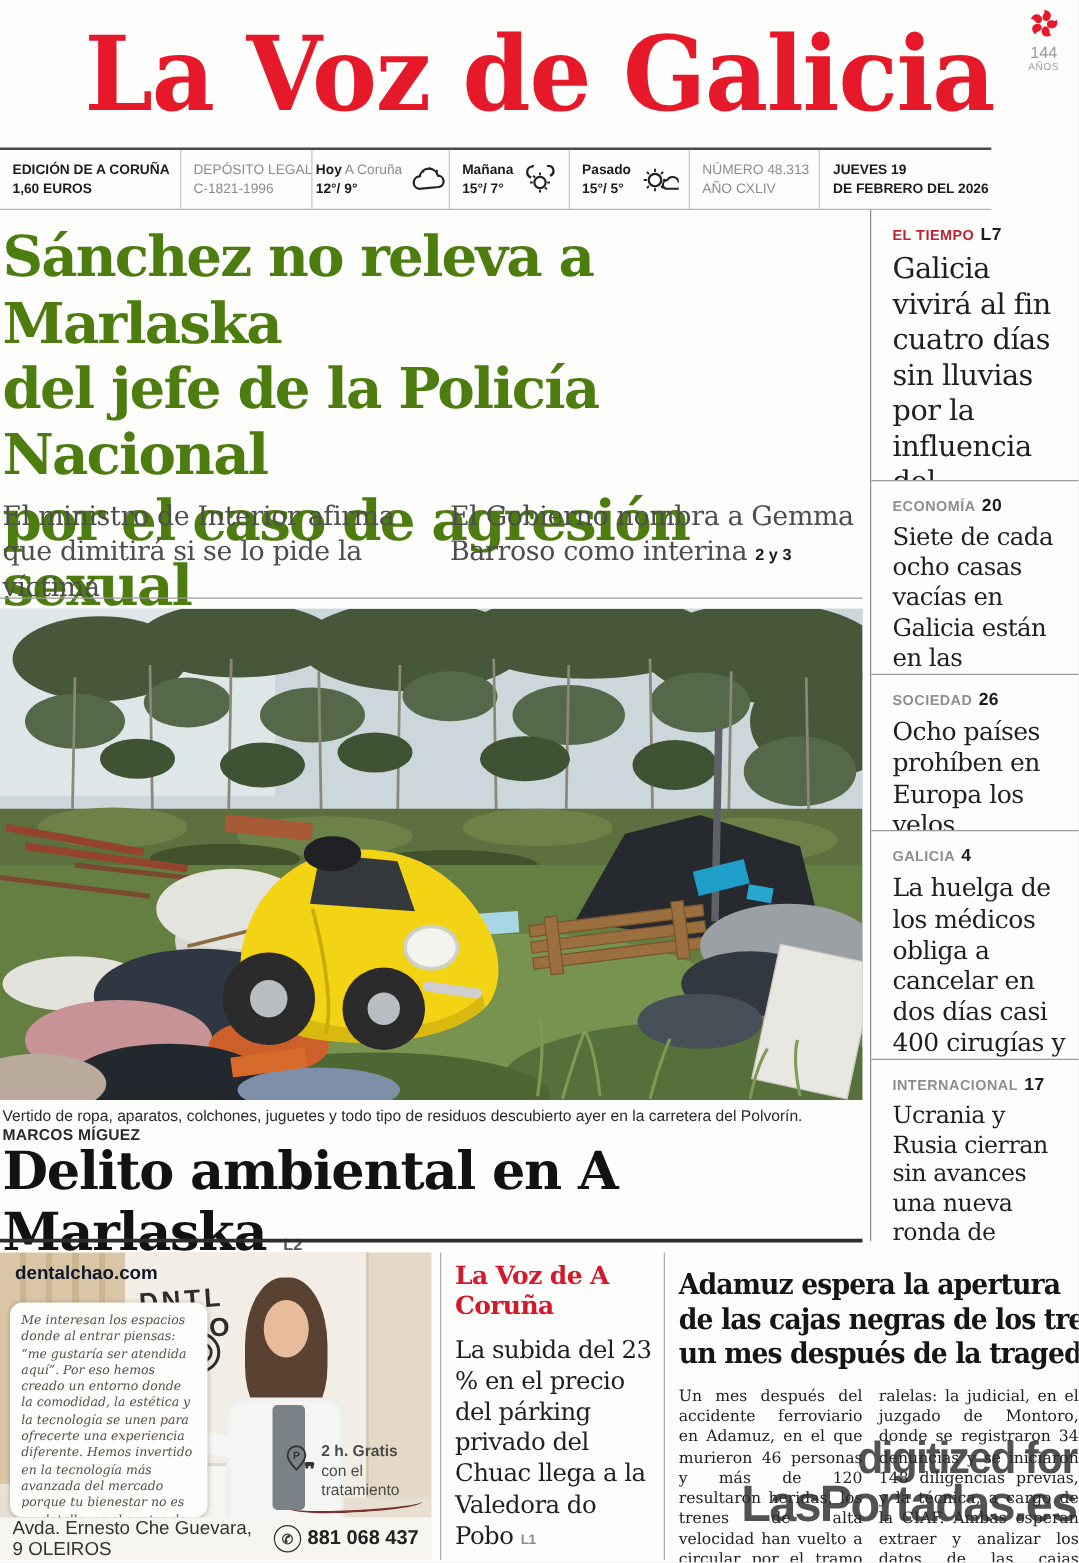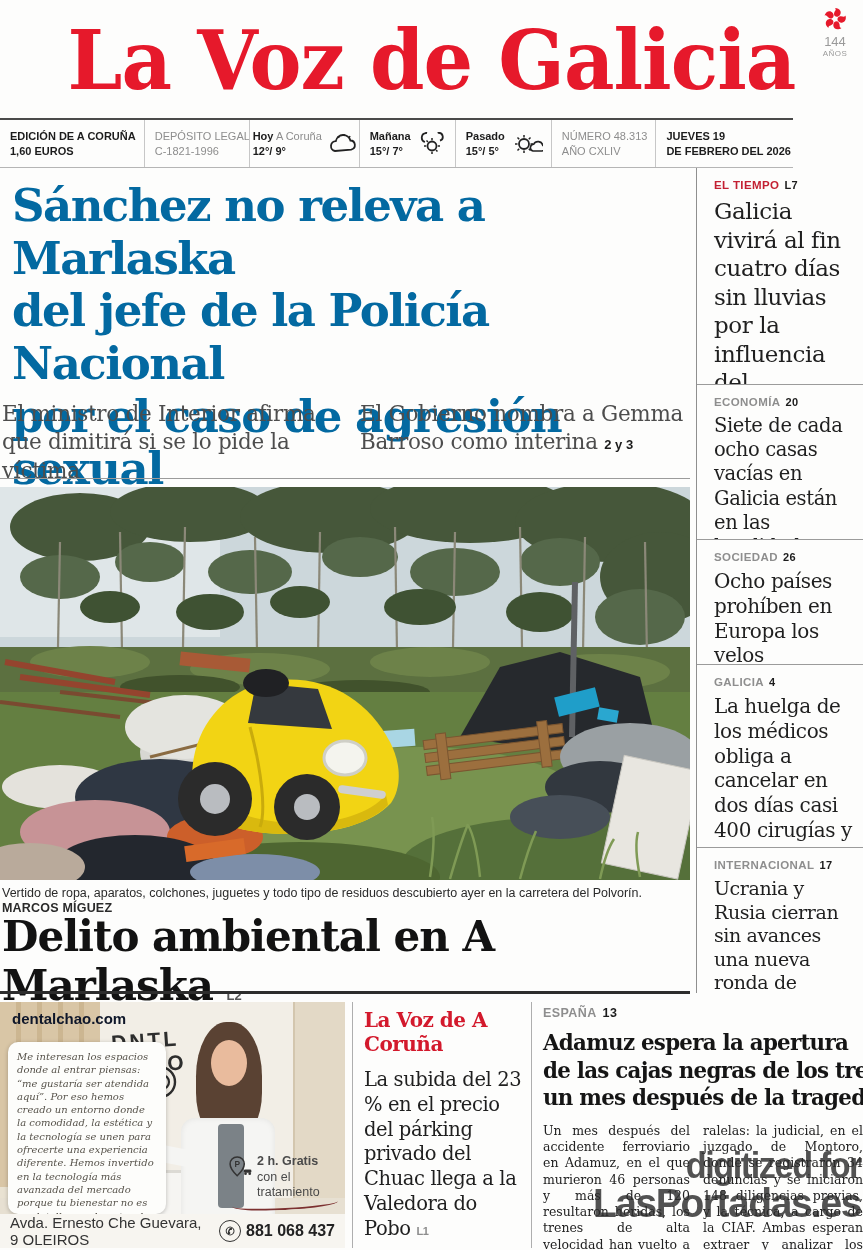--- a/index.html
+++ b/index.html
@@ -22,40 +22,40 @@
   .ib-cell{box-sizing:border-box;padding:6px 8px 6px 10px;height:100%;display:flex;flex-direction:column;justify-content:center;gap:2px;}
   .ib-cell + .ib-cell{border-left:1px solid #c7c7c7;}
   .ib-line{font-size:11px;line-height:13px;white-space:nowrap;}
   .ib-bold{font-weight:bold;color:#1c1c1c;}
   .ib-gray{color:#8d8d8d;}
   .ib-weather{flex-direction:row;align-items:center;gap:6px;}
   .ib-wtxt{display:flex;flex-direction:column;gap:2px;}
   .wicon{flex:0 0 auto;}
 
   
-  .lead-headline{position:absolute;top:180px;left:12px;width:692px;
-      font-weight:bold;font-size:45px;line-height:1.17;letter-spacing:-1.5px;color:#0369a1;}
+  .lead-headline{position:absolute;top:180px;left:2px;width:692px;
+      font-weight:bold;font-size:45px;line-height:1.17;letter-spacing:-1.5px;color:#4d7c0f;}
   .deck{position:absolute;top:400px;left:2px;width:690px;display:flex;gap:28px;
       font-size:21.5px;line-height:1.32;color:#4d4d4d;letter-spacing:-0.3px;}
   .deck .col{width:330px;}
   .deck-ref{font-family:"Liberation Sans",sans-serif;font-weight:bold;font-size:13px;color:#1c1c1c;letter-spacing:0;}
   .rule-above-photo{position:absolute;top:478px;left:0;width:690px;height:1px;background:#9b9b9b;}
   .photo{position:absolute;top:487px;left:0;width:690px;height:393px;overflow:hidden;background:#b9c4c6;}
   .caption{position:absolute;top:886px;left:2px;width:688px;font-size:12.5px;color:#2a2a2a;line-height:15px;}
   .caption b{letter-spacing:.2px;}
   .photo-headline{position:absolute;top:912px;left:2px;width:690px;
       font-weight:bold;font-size:42px;letter-spacing:-1px;color:#121212;}
   .photo-headline .ref{font-family:"Liberation Sans",sans-serif;font-size:13px;font-weight:bold;color:#555;letter-spacing:0;}
 
   
   .sidebar{position:absolute;top:168px;left:696px;width:167px;height:825px;border-left:1px solid #8f8f8f;box-sizing:border-box;}
   .sb-item{box-sizing:border-box;padding:11px 2px 10px 17px;border-bottom:1px solid #9b9b9b;overflow:hidden;}
   .sb-item:last-child{border-bottom:none;}
   .sb-kicker{font-size:11.5px;font-weight:bold;letter-spacing:.4px;color:#8e8e8e;}
-  .sb-kicker .pg{color:#1c1c1c;margin-left:5px;font-size:11px;}
+  .sb-kicker .pg{color:#1c1c1c;margin-left:5px;font-size:14px;}
   .sb-kicker.red{color:#c32032;}
   .sb-head{margin-top:6px;color:#1f1f1f;letter-spacing:-0.4px;line-height:1.24;}
   .h0{height:217px;} .h0 .sb-head{font-size:23px;}
   .h1{height:155px;} .h1 .sb-head{font-size:19.5px;}
   .h2{height:125px;} .h2 .sb-head{font-size:20px;}
   .h3{height:183px;} .h3 .sb-head{font-size:20px;}
   .h4{height:145px;} .h4 .sb-head{font-size:19px;}
 
   
   .bottom-rule{position:absolute;top:991px;left:0;width:690px;height:3px;background:#2d2d2d;}
@@ -438,23 +438,20 @@
   <div class="local">
     <div class="local-masthead">La Voz de A Coruña</div>
     <div class="local-s1 serif">
       <span>La subida del 23 % en el precio del párking privado del Chuac llega a la Valedora do Pobo</span>
       <span class="ref">L1</span>
     </div>
 
   </div>
 
   <div class="espana">
-    <div class="es-kicker">
-      <span>ESPAÑA</span><span class="pg">13</span>
-    </div>
     <div class="es-head serif">
       <div>Adamuz espera la apertura</div>
       <div>de las cajas negras de los trenes</div>
       <div>un mes después de la tragedia</div>
     </div>
     <div class="es-body">
       <div class="c1">Un mes después del accidente ferroviario en Adamuz, en el que murieron 46 personas y más de 120 resultaron heridas, los trenes de alta velocidad han vuelto a circular por el tramo afectado. Los viajeros pasan junto a los vagones siniestrados mientras avanzan dos investigaciones pa-</div>
       <div class="c2">ralelas: la judicial, en el juzgado de Montoro, donde se registraron 34 denuncias y se iniciaron 148 diligencias previas, y la técnica, a cargo de la CIAF. Ambas esperan extraer y analizar los datos de las cajas negras, que aportarán más detalles de las causas de lo ocurrido el 18 de enero.</div>
     </div>
   </div>

